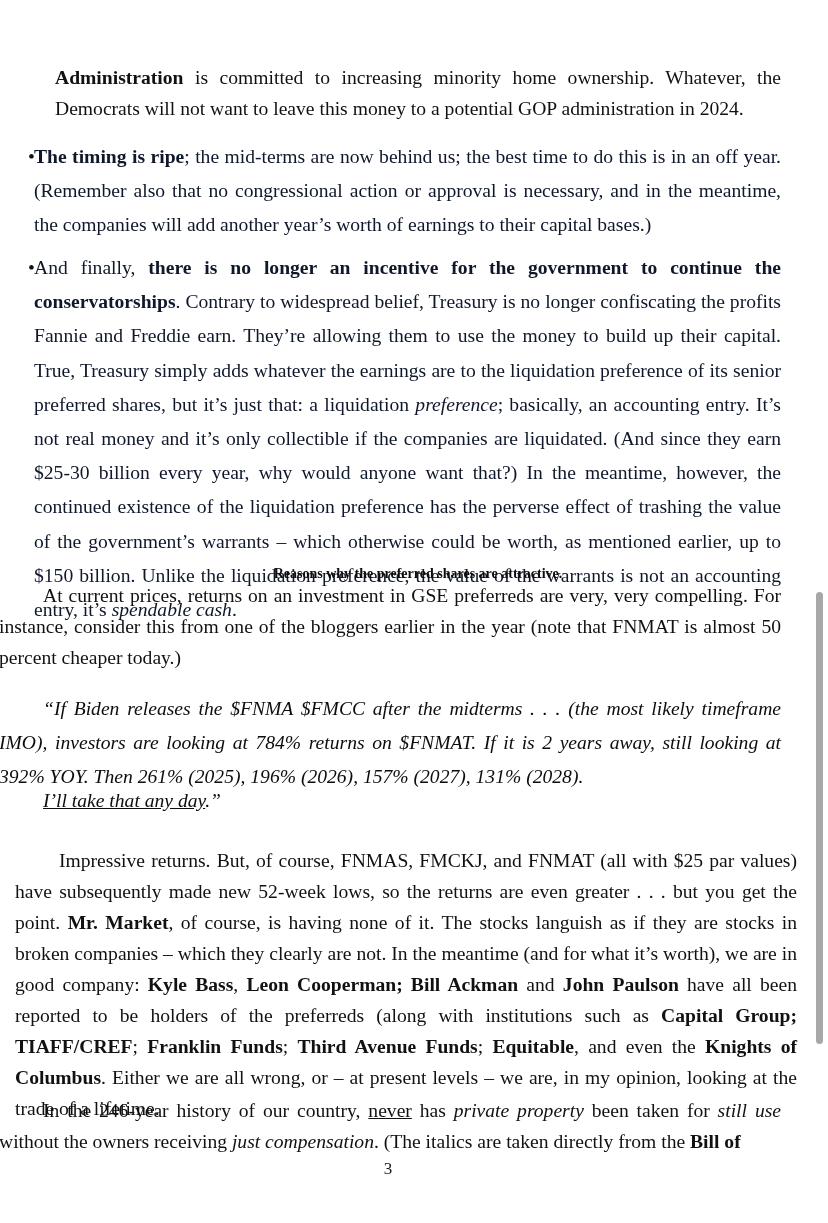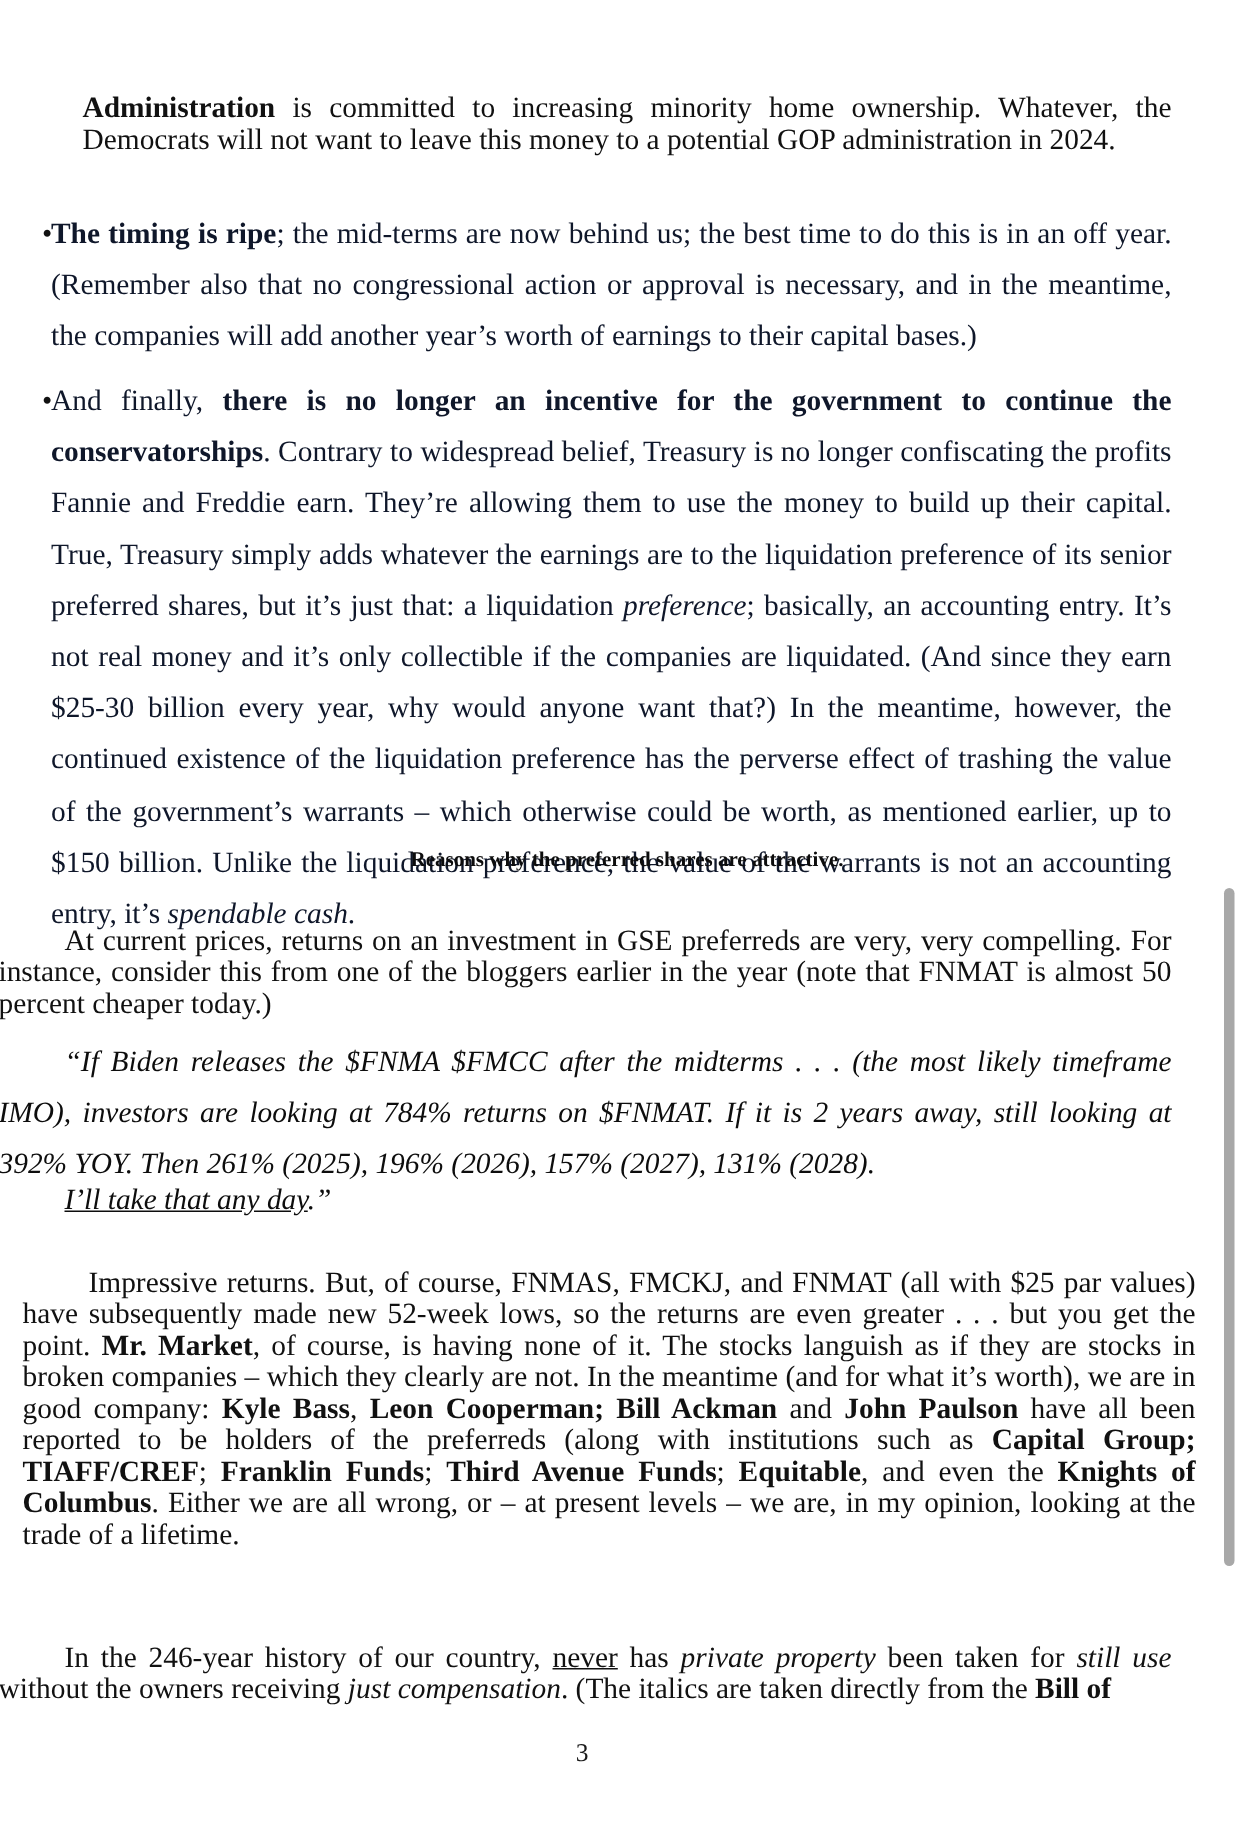--- a/index.html
+++ b/index.html
@@ -36,21 +36,21 @@
   
   .block-bottom {
     position: absolute;
     left: -56px;
     top: 0;
     width: 884px;
   }
 
   .para {
     font-size: 19.6px;
-    line-height: 21px;
+    line-height: 31px;
     text-align: justify;
     margin: 0;
     color: #111111;
   }
 
   .indent-first { text-indent: 44px; }
 
   .bullet-row {
     display: flex;
     align-items: flex-start;
@@ -162,21 +162,21 @@
       </div>
     </div>
 
     <div style="position:absolute; left:55px; top:557px; width:726px;">
       <p class="heading-center">Reasons why the preferred shares are attractive.</p>
     </div>
   </div>
 
   <div class="block-bottom">
 
-    <div style="position:absolute; left:55px; top:617px; width:782px;">
+    <div style="position:absolute; left:55px; top:580px; width:782px;">
       <p class="para indent-first">At current prices, returns on an investment in GSE preferreds are very, very compelling.  For instance, consider this from one of the bloggers earlier in the year (note that FNMAT is almost 50 percent cheaper today.)</p>
     </div>
 
     <div style="position:absolute; left:55px; top:692px; width:782px;">
       <p class="quote-block">“If Biden releases the $FNMA $FMCC after the midterms . . . (the most likely timeframe IMO), investors are looking at 784% returns on $FNMAT.  If it is 2 years away, still looking at 392% YOY.    Then 261% (2025), 196% (2026), 157% (2027), 131% (2028).</p>
     </div>
 
     <div style="position:absolute; left:55px; top:784px; width:782px;">
       <p class="quote-close"><span class="u">I’ll take that any day</span><span>.”</span></p>
     </div>

